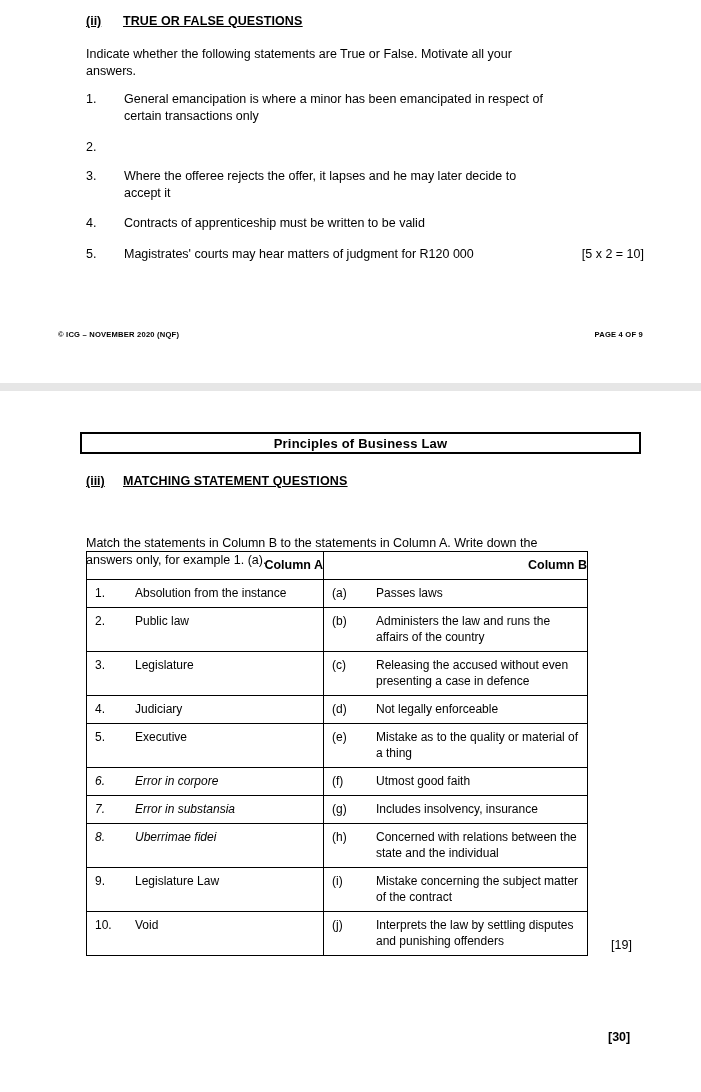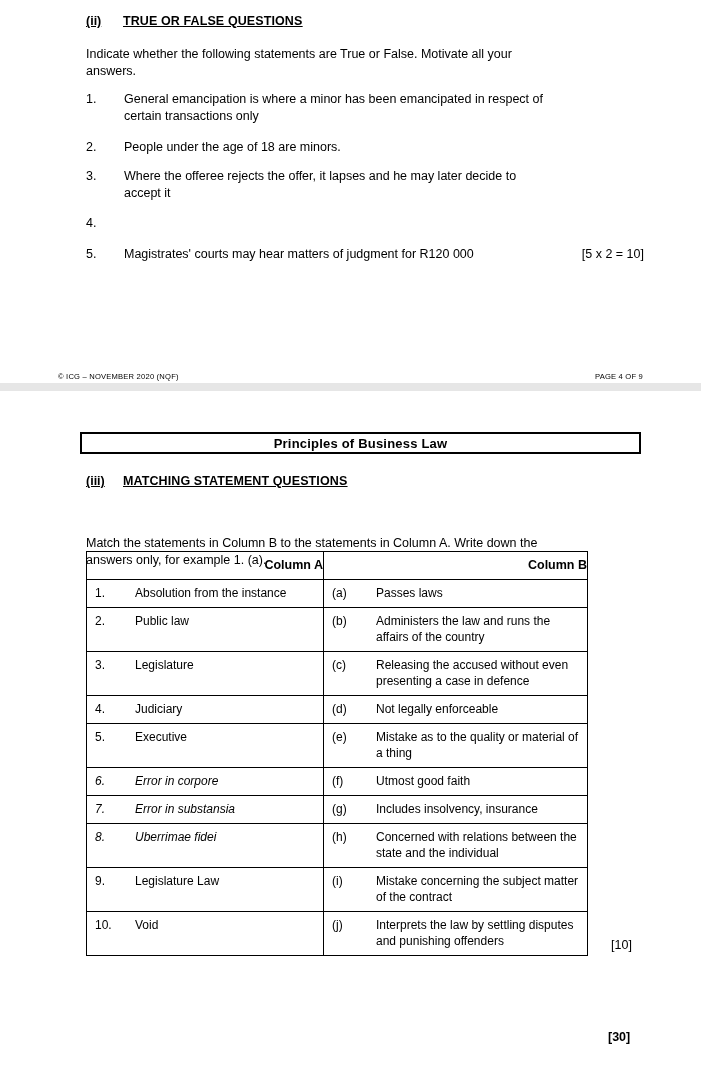--- a/index.html
+++ b/index.html
@@ -91,23 +91,22 @@
 
   
   .footer {
     position: absolute;
     left: 58px;
     right: 58px;
     top: 330px;
     display: flex;
     justify-content: space-between;
     font-size: 7.6px;
-    font-weight: normal;
+    font-weight: bold;
     letter-spacing: 0.2px;
-    margin-top: 42px;
   }
 
   
   .banner {
     position: absolute;
     left: 80px;
     top: 432px;
     width: 561px;
     height: 22px;
     border: 2px solid #000000;
@@ -207,34 +206,34 @@
   <div class="content" style="top:91px;">
     <div class="q-item">
       <span class="q-num">1.</span>
       <span class="q-text">General emancipation is where a minor has been emancipated in respect of certain transactions only</span>
     </div>
   </div>
 
   <div class="content" style="top:139px;">
     <div class="q-item">
       <span class="q-num">2.</span>
-      <span class="q-text">People under the age of 18 are minors.</span>
     </div>
   </div>
 
   <div class="content" style="top:168px;">
     <div class="q-item">
       <span class="q-num">3.</span>
       <span class="q-text">Where the offeree rejects the offer, it lapses and he may later decide to accept it</span>
     </div>
   </div>
 
   <div class="content" style="top:215px;">
     <div class="q-item">
       <span class="q-num">4.</span>
+      <span class="q-text">Contracts of apprenticeship must be written to be valid</span>
     </div>
   </div>
 
   <div class="content" style="top:246px; width:558px;">
     <div class="q-item">
       <span class="q-num">5.</span>
       <span class="q-text">Magistrates' courts may hear matters of judgment for R120 000</span>
       <span class="q-marks">[5 x 2 = 10]</span>
     </div>
   </div>
@@ -416,14 +415,14 @@
       <td>
           <div class="cell b-cell">
             <span class="key">(j)</span>
             <span class="val">Interprets the law by settling disputes and punishing offenders</span>
           </div>
         </td>
     </tr>
   </tbody>
 </table>
 
-<div class="marks-line" id="marks-ten">[10]</div>
+<div class="marks-line" id="marks-ten">[19]</div>
 <div class="marks-line" id="marks-thirty">[30]</div>
 
 </body></html>

